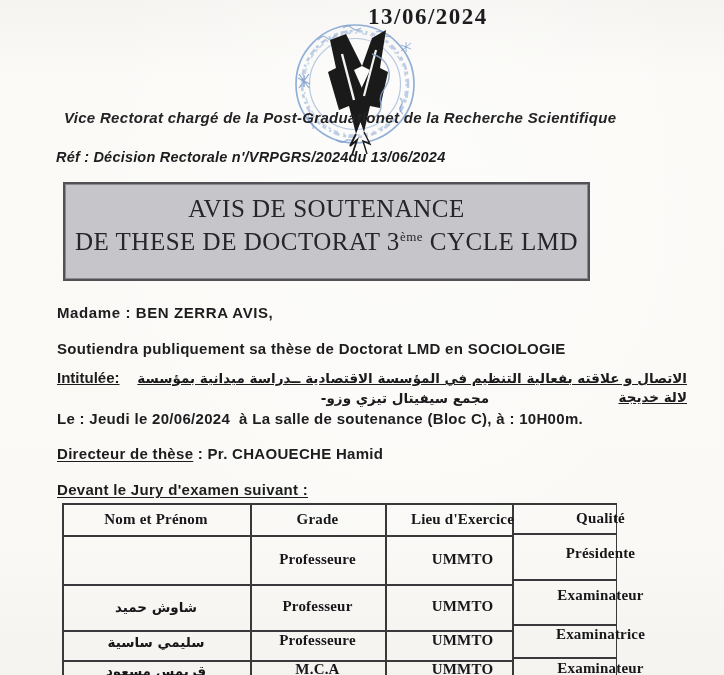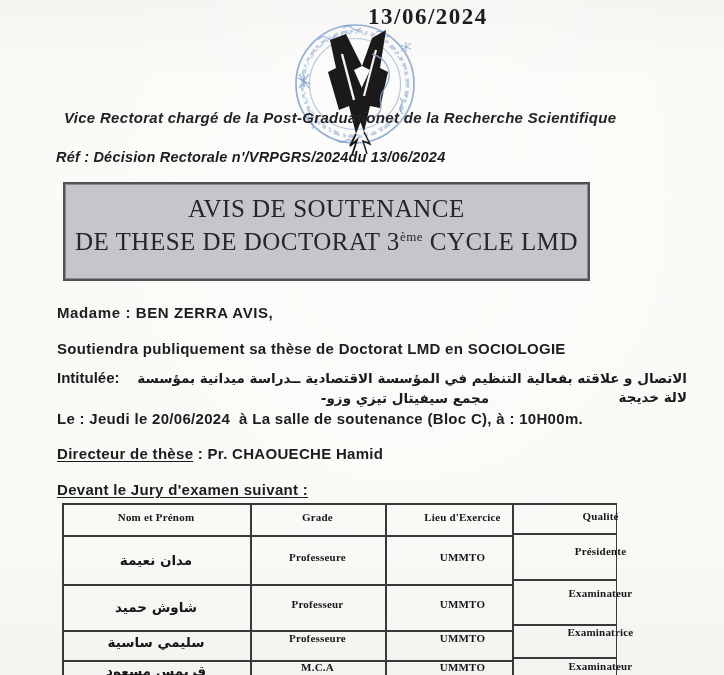--- a/index.html
+++ b/index.html
@@ -44,42 +44,42 @@
     text-align:center;
     font-family:"Liberation Serif",serif;
     font-size:25px;color:#26262a;
     padding-top:9px;line-height:1.3;
     letter-spacing:.5px;
   }
   #notice-box sup{font-size:13px;line-height:0;}
   .bodyline{font-weight:bold;font-size:15px;letter-spacing:.3px;white-space:nowrap;}
   #madame-line{left:57px;top:304px;letter-spacing:.6px;}
   #soutiendra-line{left:57px;top:340px;}
-  #intitulee-row{left:57px;top:369px;width:636px;display:flex;align-items:flex-start;}
+  #intitulee-row{left:57px;top:369px;width:636px;display:flex;align-items:flex-start;text-decoration:underline;}
   #intitulee-label{font-weight:bold;font-size:15px;flex:none;}
   .arabic{
     font-family:"DejaVu Sans",sans-serif;
     font-weight:bold;font-size:13.5px;color:#1b1b1d;
     direction:rtl;
   }
   #ar-title-1{flex:1;padding-right:6px;line-height:19px;}
   #ar-title-2{left:120px;top:390px;width:570px;text-align:center;}
   #le-line{left:57px;top:410px;}
   #directeur-line{left:57px;top:445px;}
   #devant-line{left:57px;top:481px;}
   .ul{text-decoration:underline;text-underline-offset:2px;}
   
   #jury-table{left:62px;top:503px;width:555px;height:172px;}
   .vline,.hline{position:absolute;background:#39393b;}
   .vline{width:1.5px;height:172px;top:0;}
   .hline{height:1.5px;}
   .cell{
     position:absolute;text-align:center;
     font-family:"Liberation Serif",serif;
-    font-weight:bold;font-size:11px;color:#17171a;
+    font-weight:bold;font-size:15px;color:#17171a;
     letter-spacing:.2px;white-space:nowrap;
   }
   .cell.arabic{font-family:"DejaVu Sans",sans-serif;font-size:13.5px;}
   .c1{left:2px;width:184px;}
   .c2{left:190px;width:131px;}
   .c3{left:339px;width:123px;}
   .c4{left:452px;width:101px;padding-left:36px;}
 </style>
 </head>
 <body>
@@ -165,21 +165,20 @@
     <div class="hline" style="left:450px;top:30px;width:105px;"></div>
     <div class="hline" style="left:450px;top:76px;width:105px;"></div>
     <div class="hline" style="left:450px;top:121px;width:105px;"></div>
     <div class="hline" style="left:450px;top:154px;width:105px;"></div>
 
     <div class="cell c1" style="top:8px;">Nom et Prénom</div>
     <div class="cell c2" style="top:8px;">Grade</div>
     <div class="cell c3" style="top:8px;">Lieu d'Exercice</div>
     <div class="cell c4" style="top:7px;">Qualité</div>
 
-    <div class="cell c1 arabic" style="top:49px;">مدان نعيمة</div>
     <div class="cell c2" style="top:48px;">Professeure</div>
     <div class="cell c3" style="top:48px;">UMMTO</div>
     <div class="cell c4" style="top:42px;">Présidente</div>
 
     <div class="cell c1 arabic" style="top:96px;">شاوش حميد</div>
     <div class="cell c2" style="top:95px;">Professeur</div>
     <div class="cell c3" style="top:95px;">UMMTO</div>
     <div class="cell c4" style="top:84px;">Examinateur</div>
 
     <div class="cell c1 arabic" style="top:131px;">سليمي ساسية</div>

